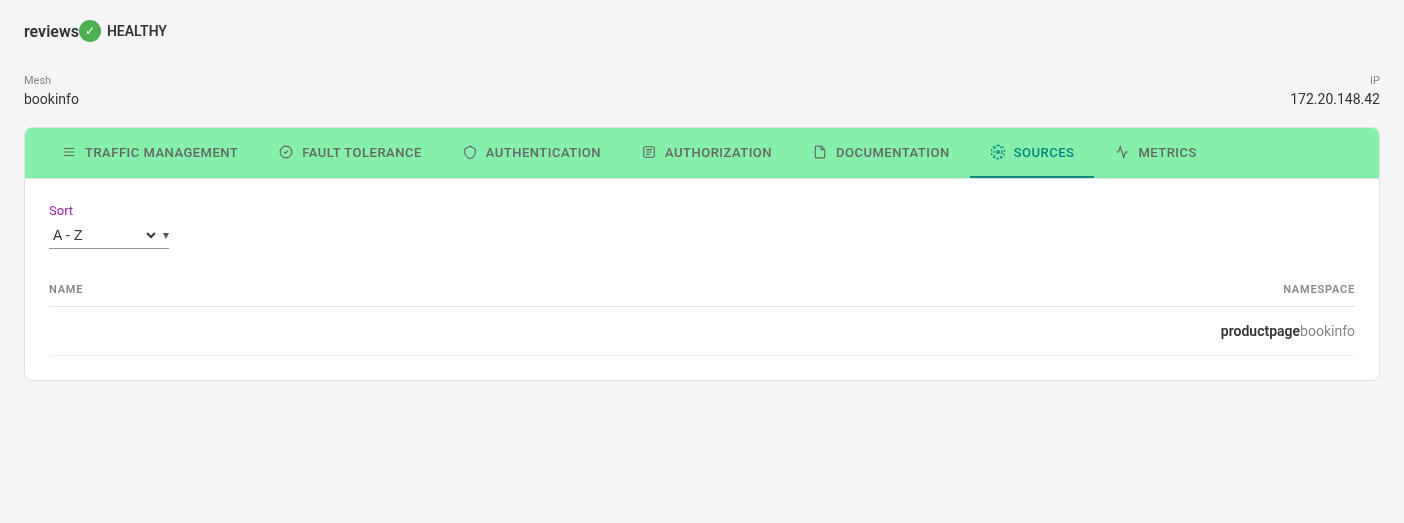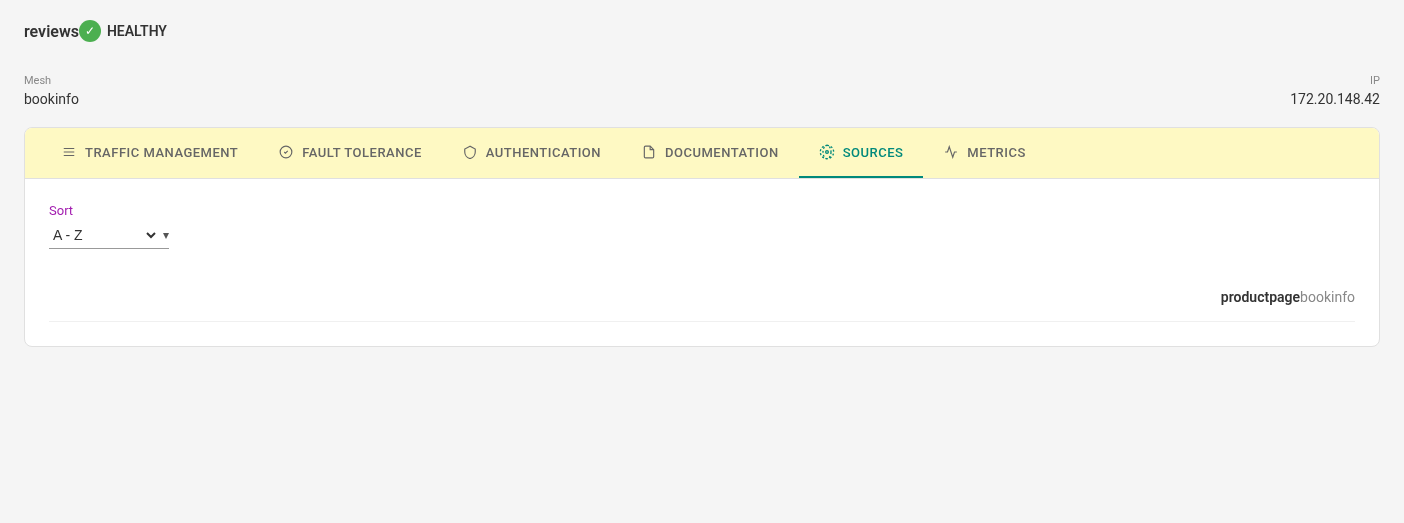--- a/index.html
+++ b/index.html
@@ -92,21 +92,21 @@
       border: 1px solid #e0e0e0;
       overflow: hidden;
     }
 
     
     .tabs-container {
       display: flex;
       align-items: center;
       border-bottom: 1px solid #e0e0e0;
       padding: 0 16px;
-      background: #fef9c3;
+      background: #86efac;
     }
 
     .tab-item {
       display: flex;
       align-items: center;
       gap: 8px;
       padding: 16px 20px;
       cursor: pointer;
       font-size: 13px;
       font-weight: 500;
@@ -268,20 +268,31 @@
         <span class="tab-icon">
           <svg width="14" height="14" viewBox="0 0 24 24" fill="none" stroke="currentColor" stroke-width="2">
             <path d="M12 2L3 7v5c0 5.25 3.75 10.15 9 11.25C17.25 22.15 21 17.25 21 12V7L12 2z"></path>
           </svg>
         </span>
         <span>AUTHENTICATION</span>
       </div>
       <div class="tab-item">
         <span class="tab-icon">
           <svg width="14" height="14" viewBox="0 0 24 24" fill="none" stroke="currentColor" stroke-width="2">
+            <rect x="3" y="3" width="18" height="18" rx="2"></rect>
+              <line x1="7" y1="8" x2="17" y2="8"></line>
+              <line x1="7" y1="12" x2="17" y2="12"></line>
+              <line x1="7" y1="16" x2="13" y2="16"></line>
+          </svg>
+        </span>
+        <span>AUTHORIZATION</span>
+      </div>
+      <div class="tab-item">
+        <span class="tab-icon">
+          <svg width="14" height="14" viewBox="0 0 24 24" fill="none" stroke="currentColor" stroke-width="2">
             <path d="M14 2H6a2 2 0 00-2 2v16a2 2 0 002 2h12a2 2 0 002-2V8z"></path>
               <polyline points="14 2 14 8 20 8"></polyline>
           </svg>
         </span>
         <span>DOCUMENTATION</span>
       </div>
       <div class="tab-item active">
         <span class="tab-icon">
           <svg width="16" height="16" viewBox="0 0 24 24" fill="none" stroke="#00897b" stroke-width="2">
             <circle cx="12" cy="12" r="2"></circle>
@@ -308,20 +319,24 @@
         <div class="sort-select-wrapper">
           <select class="sort-select">
             <option>A - Z</option>
             <option>Z - A</option>
           </select>
           <span class="sort-chevron">▾</span>
         </div>
       </div>
 
       <div class="data-table">
+        <div class="table-header">
+          <span class="col-name">NAME</span>
+          <span class="col-namespace">NAMESPACE</span>
+        </div>
         <div class="table-row">
           <span class="row-name">productpage</span>
           <span class="row-namespace">bookinfo</span>
         </div>
       </div>
     </div>
   </div>
 </div>
 
 </body></html>

